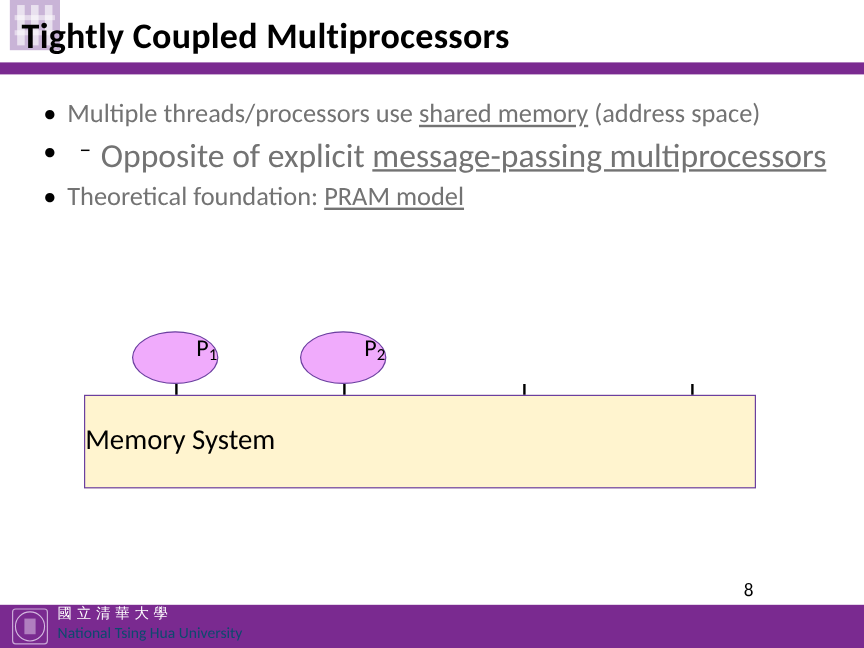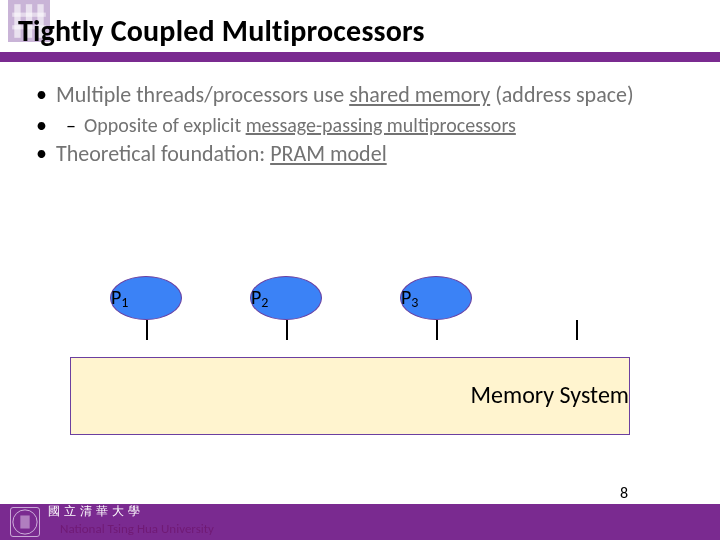--- a/index.html
+++ b/index.html
@@ -7,33 +7,33 @@
   .slide { position: relative; width: 656px; height: 540px; background: #fff; }
   .logo-bg { position: absolute; left: 8px; top: 0px; width: 42px; height: 42px; opacity: 0.45; }
   .logo-bg svg { width: 100%; height: 100%; }
   .title { position: absolute; left: 18px; top: 12px; font-size: 30px; font-weight: 700; color: #000; letter-spacing: 0.2px; }
   .purple-bar { position: absolute; left: 0; top: 52px; width: 720px; height: 10px; background: #7a2a90; }
   .content { position: absolute; left: 30px; top: 82px; width: 660px; font-size: 22px; color: #737373; line-height: 1.22; }
   .content ul { list-style: none; }
   .content > ul > li { position: relative; padding-left: 26px; margin-bottom: 4px; }
   .content > ul > li::before { content: "•"; position: absolute; left: 6px; top: 0; font-size: 22px; color: #000; }
   .sub { list-style: none; margin-top: 2px; }
-  .sub li { position: relative; padding-left: 28px; font-size: 20px; }
+  .sub li { position: relative; padding-left: 28px; font-size: 28px; }
   .sub li::before { content: "–"; position: absolute; left: 10px; top: 0; font-size: 20px; color: #000; }
   .ul1 { text-decoration: underline; }
   .diagram { position: absolute; left: 70px; top: 276px; width: 580px; height: 170px; }
   .proc-row { position: absolute; top: 0; width: 100%; height: 50px; }
-  .proc { position: absolute; top: 0; width: 72px; height: 44px; border: 1.5px solid #6b3fa0; border-radius: 50%; background: #3b82f6; text-align: left; line-height: 40px; font-size: 20px; color: #000; }
+  .proc { position: absolute; top: 0; width: 72px; height: 44px; border: 1.5px solid #6b3fa0; border-radius: 50%; background: #f0abfc; text-align: right; line-height: 28px; font-size: 20px; color: #000; }
   .proc sub { font-size: 14px; vertical-align: baseline; position: relative; top: 3px; }
   .wire { position: absolute; top: 44px; width: 1.5px; height: 20px; background: #000; }
-  .mem { position: absolute; top: 81px; left: 0; width: 560px; height: 78px; border: 1.5px solid #6b3fa0; background: #fff4cf; text-align: right; font-size: 24px; padding-top: 22px; color: #000; }
+  .mem { position: absolute; top: 53px; left: 0; width: 560px; height: 78px; border: 1.5px solid #6b3fa0; background: #fff4cf; text-align: left; font-size: 24px; padding-top: 22px; color: #000; }
   .footer-bar { position: absolute; left: 0; bottom: 0; width: 720px; height: 36px; background: #7a2a90; }
   .footer-logo { position: absolute; left: 10px; bottom: 3px; width: 30px; height: 30px; border: 1px solid #c9a8d6; border-radius: 3px; }
   .footer-text-img { position: absolute; left: 48px; bottom: 20px; color: #fff; font-size: 12px; font-family: Liberation Sans, sans-serif; letter-spacing: 4px; }
-  .footer-uni { position: absolute; left: 60px; bottom: 4px; color: #701a75; font-size: 13px; margin-top: 14px; }
+  .footer-uni { position: absolute; left: 48px; bottom: 4px; color: #0c4a6e; font-size: 13px; margin-top: 14px; }
   .slide-num { position: absolute; right: 28px; bottom: 38px; font-size: 16px; color: #000; }
 </style>
 </head>
 <body>
 
 <div class="slide">
   <div class="logo-bg">
     <svg viewBox="0 0 40 40">
         <rect x="0" y="0" width="40" height="40" fill="#8a5aa8"></rect>
         <rect x="6" y="4" width="6" height="32" fill="#fff" opacity="0.6"></rect>
@@ -62,21 +62,20 @@
       <li>
         <span>Theoretical foundation: </span><span class="ul1">PRAM model</span>
       </li>
     </ul>
   </div>
 
   <div class="diagram">
     <div class="proc-row">
       <div class="proc" style="left:40px"><span>P</span><sub>1</sub></div>
       <div class="proc" style="left:180px"><span>P</span><sub>2</sub></div>
-      <div class="proc" style="left:330px"><span>P</span><sub>3</sub></div>
       <div class="wire" style="left:76px"></div>
       <div class="wire" style="left:216px"></div>
       <div class="wire" style="left:366px"></div>
       <div class="wire" style="left:506px"></div>
     </div>
     <div class="mem">Memory System</div>
   </div>
 
   <div class="slide-num">8</div>
 

